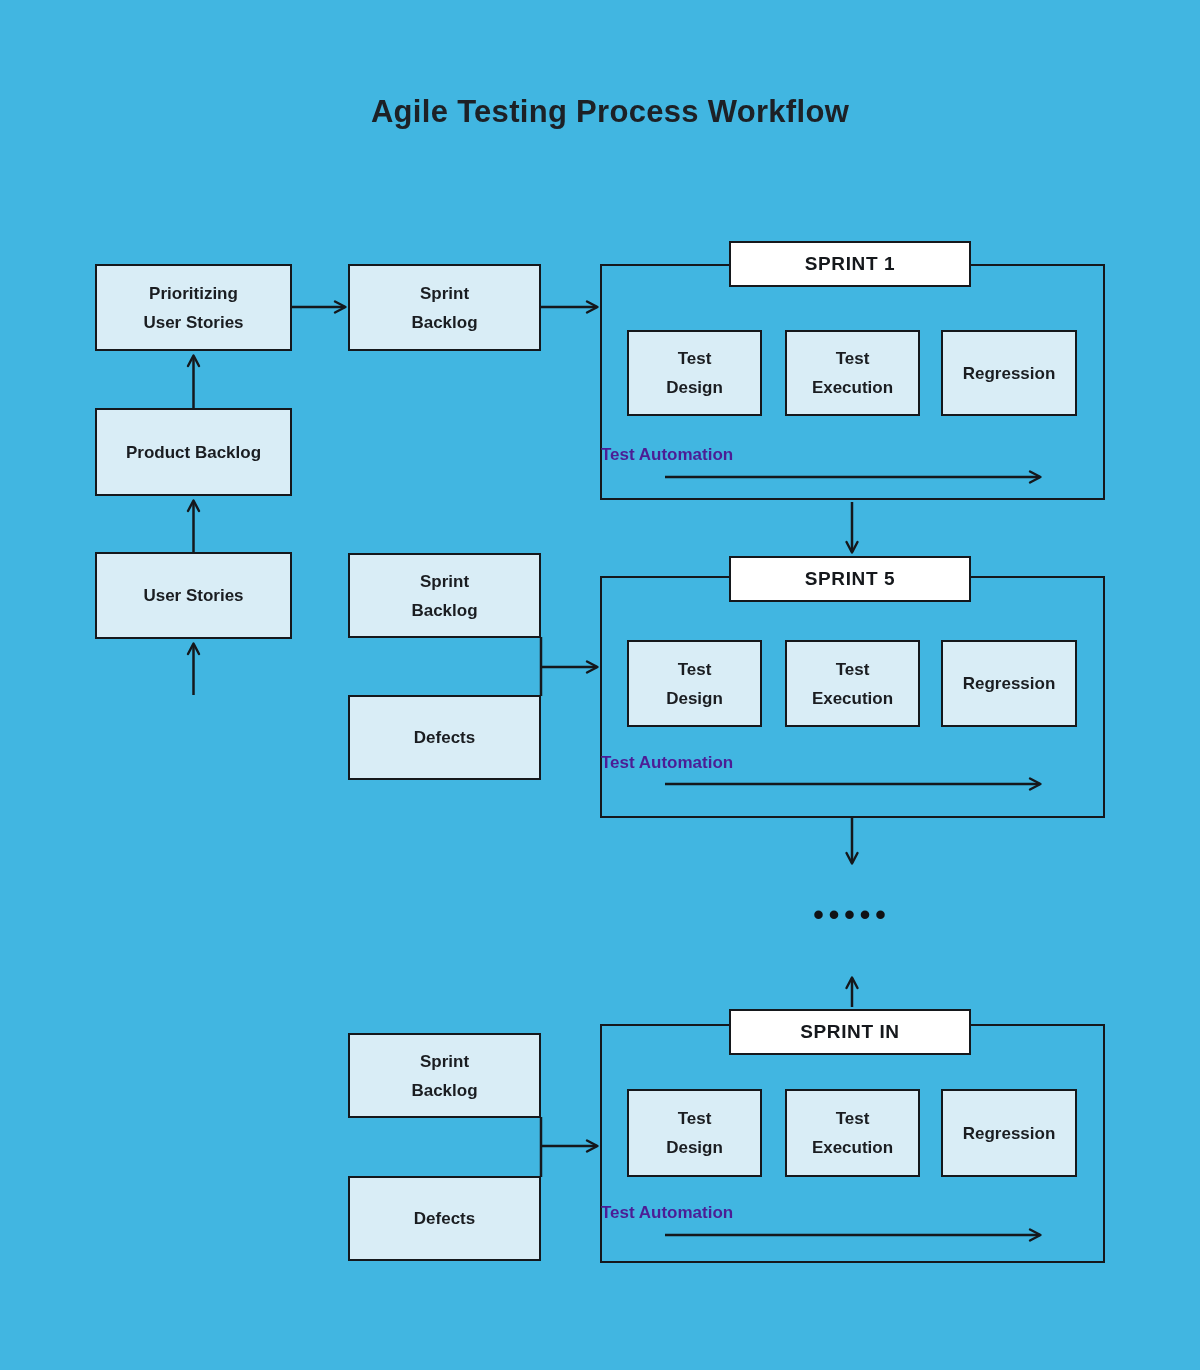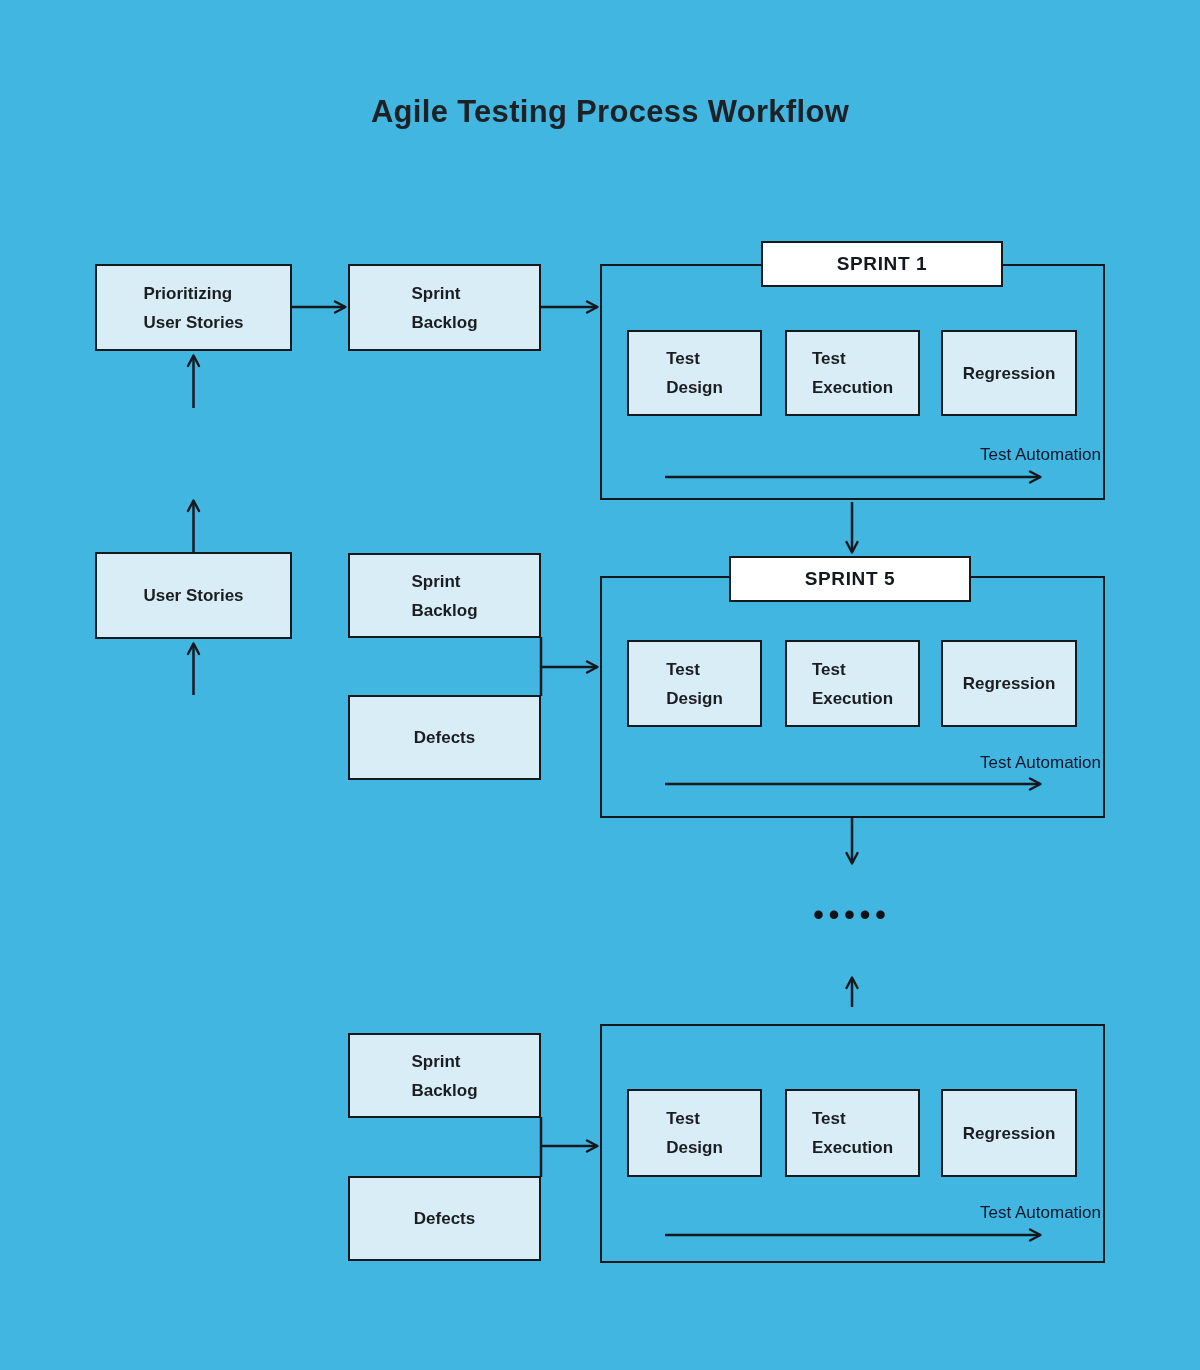--- a/index.html
+++ b/index.html
@@ -28,20 +28,21 @@
     color: #1d2126;
   }
   .box {
     position: absolute;
     box-sizing: border-box;
     background: #d9edf6;
     border: 2px solid #15181c;
     display: flex;
     align-items: center;
     justify-content: center;
+    text-align: center;
     font-size: 17px;
     font-weight: 700;
     line-height: 29px;
     white-space: pre-line;
     color: #1a1d21;
   }
   .sprint {
     position: absolute;
     box-sizing: border-box;
     border: 2px solid #15181c;
@@ -55,24 +56,24 @@
     display: flex;
     align-items: center;
     justify-content: center;
     font-size: 19px;
     font-weight: 700;
     letter-spacing: 0.6px;
     color: #15181c;
   }
   .automation-label {
     position: absolute;
-    text-align: right;
+    text-align: left;
     font-size: 17px;
-    font-weight: 400;
-    color: #0f172a;
+    font-weight: 700;
+    color: #4c1d95;
   }
   .dots {
     position: absolute;
     text-align: center;
     font-size: 30px;
     font-weight: 700;
     letter-spacing: 5px;
     color: #101215;
   }
   svg.connectors {
@@ -84,52 +85,54 @@
 </style>
 </head>
 <body>
 
 <div class="stage">
 
   <div class="title">Agile Testing Process Workflow</div>
 
   <div class="box" style="left:95px; top:264px; width:197px; height:87px;">Prioritizing
 User Stories</div>
+  <div class="box" style="left:95px; top:408px; width:197px; height:88px;">Product Backlog</div>
   <div class="box" style="left:95px; top:552px; width:197px; height:87px;">User Stories</div>
 
   <div class="box" style="left:348px; top:264px; width:193px; height:87px;">Sprint
 Backlog</div>
   <div class="box" style="left:348px; top:553px; width:193px; height:85px;">Sprint
 Backlog</div>
   <div class="box" style="left:348px; top:695px; width:193px; height:85px;">Defects</div>
   <div class="box" style="left:348px; top:1033px; width:193px; height:85px;">Sprint
 Backlog</div>
   <div class="box" style="left:348px; top:1176px; width:193px; height:85px;">Defects</div>
 
   <div class="sprint" style="left:600px; top:264px; width:505px; height:236px;"></div>
-  <div class="sprint-header" style="left:729px; top:241px; width:242px; height:46px;margin-left:32px;">SPRINT 1</div>
+  <div class="sprint-header" style="left:729px; top:241px; width:242px; height:46px;">SPRINT 1</div>
   <div class="box" style="left:627px; top:330px; width:135px; height:86px;">Test
 Design</div>
   <div class="box" style="left:785px; top:330px; width:135px; height:86px;">Test
 Execution</div>
   <div class="box" style="left:941px; top:330px; width:136px; height:86px;">Regression</div>
   <div class="automation-label" style="left:601px; top:445px; width:500px;">Test Automation</div>
 
   <div class="sprint" style="left:600px; top:576px; width:505px; height:242px;"></div>
   <div class="sprint-header" style="left:729px; top:556px; width:242px; height:46px;">SPRINT 5</div>
   <div class="box" style="left:627px; top:640px; width:135px; height:87px;">Test
 Design</div>
   <div class="box" style="left:785px; top:640px; width:135px; height:87px;">Test
 Execution</div>
   <div class="box" style="left:941px; top:640px; width:136px; height:87px;">Regression</div>
   <div class="automation-label" style="left:601px; top:753px; width:500px;">Test Automation</div>
 
   <div class="dots" style="left:777px; top:898px; width:150px;">•••••</div>
 
   <div class="sprint" style="left:600px; top:1024px; width:505px; height:239px;"></div>
+  <div class="sprint-header" style="left:729px; top:1009px; width:242px; height:46px;">SPRINT IN</div>
   <div class="box" style="left:627px; top:1089px; width:135px; height:88px;">Test
 Design</div>
   <div class="box" style="left:785px; top:1089px; width:135px; height:88px;">Test
 Execution</div>
   <div class="box" style="left:941px; top:1089px; width:136px; height:88px;">Regression</div>
   <div class="automation-label" style="left:601px; top:1203px; width:500px;">Test Automation</div>
 
   <svg class="connectors" width="1200" height="1370" viewBox="0 0 1200 1370">
     <defs>
       <marker id="ah" viewBox="0 0 16 16" refX="13" refY="8" markerWidth="16" markerHeight="16" markerUnits="userSpaceOnUse" orient="auto-start-reverse">

